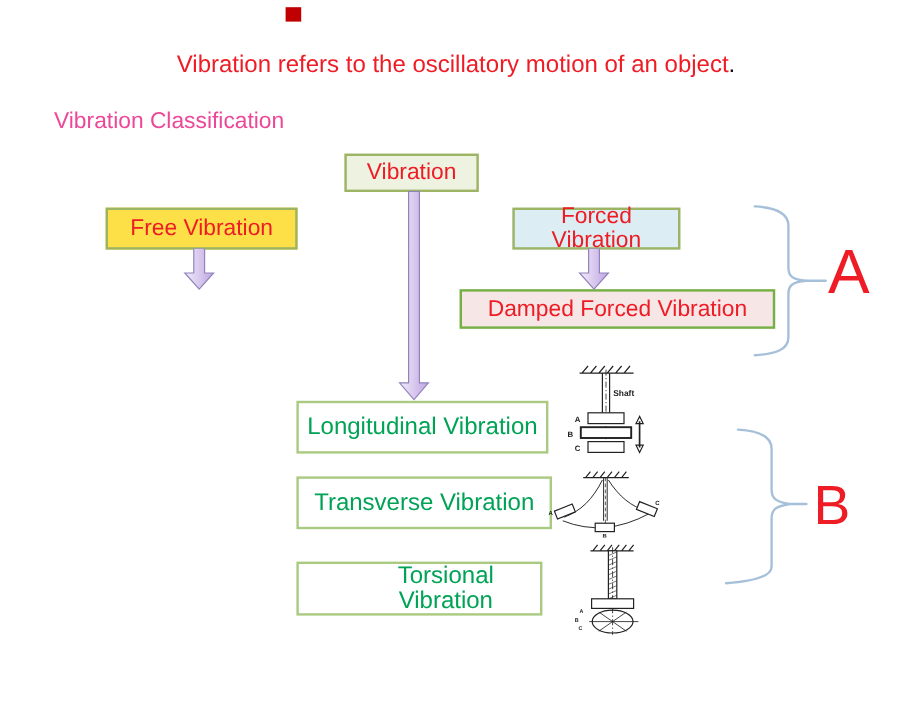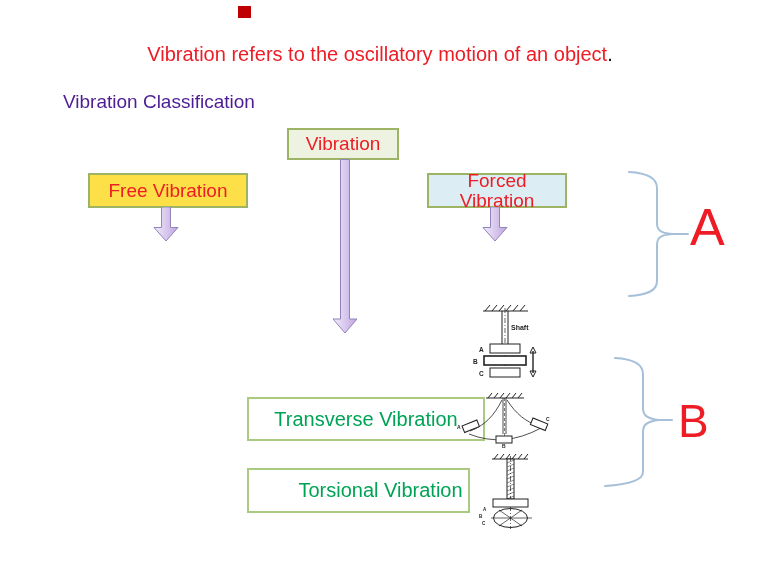--- a/index.html
+++ b/index.html
@@ -5,35 +5,35 @@
   html,body{margin:0;padding:0;background:#fff;}
   .slide{
     position:relative;width:760px;height:587px;background:#ffffff;overflow:hidden;
     font-family:"Liberation Sans","DejaVu Sans",sans-serif;
     border-radius:24px;
   }
   .abs{position:absolute;}
   .red-square{left:238px;top:6px;width:13px;height:12px;background:#c00000;}
   .title{left:0;top:43px;width:760px;text-align:center;font-size:20px;color:#ee1c25;letter-spacing:0;}
   .title .period{color:#111111;}
-  .heading{left:45px;top:91px;font-size:19px;color:#4c1d95;margin-left:18px;}
+  .heading{left:45px;top:91px;font-size:19px;color:#ec4899;}
   .node{
     position:absolute;display:flex;align-items:center;justify-content:center;
     box-sizing:border-box;border:2px solid #9cb464;font-size:19px;color:#ee1c25;
     text-align:center;line-height:1.05;
   }
   .n-vibration{left:287px;top:128px;width:112px;height:32px;background:#eef3e1;}
   .n-free{left:88px;top:173px;width:160px;height:35px;background:#fde047;}
   .n-forced{left:427px;top:173px;width:140px;height:35px;background:#dcedf4;}
   .n-damped-free{left:55px;top:241px;width:233px;height:34px;background:#f7e6e6;border-color:#74b043;}
   .n-damped-forced{left:383px;top:241px;width:263px;height:33px;background:#f7e6e6;border-color:#74b043;}
   .n-green{background:#ffffff;border:2px solid #a9ca80;color:#00a356;font-size:20px;}
   .n-longitudinal{left:247px;top:334px;width:210px;height:44px;}
-  .n-transverse{left:247px;top:397px;width:238px;height:44px;}
-  .n-torsional{left:247px;top:468px;width:223px;height:45px;padding-left:44px;}
+  .n-transverse{left:247px;top:397px;width:213px;height:44px;}
+  .n-torsional{left:247px;top:468px;width:205px;height:45px;padding-left:44px;}
   .group-label{color:#ee1c25;line-height:1;}
   .label-a{left:690px;top:201px;font-size:52px;}
   .label-b{left:678px;top:398px;font-size:46px;}
   svg{display:block;}
   .sketch line,.sketch path{stroke:#222;fill:none;}
   .sketch rect{stroke:#222;fill:#ffffff;}
   .sketch text{fill:#222;font-family:"Liberation Sans",sans-serif;font-weight:bold;stroke:none;}
 </style>
 </head>
 <body>
@@ -49,20 +49,26 @@
   <div class="abs heading">Vibration Classification</div>
 
   <div class="node n-vibration">
     <span>Vibration</span>
   </div>
   <div class="node n-free">
     <span>Free Vibration</span>
   </div>
   <div class="node n-forced">
     <span>Forced Vibration</span>
+  </div>
+  <div class="node n-damped-forced">
+    <span>Damped Forced Vibration</span>
+  </div>
+  <div class="node n-green n-longitudinal">
+    <span>Longitudinal Vibration</span>
   </div>
   <div class="node n-green n-transverse">
     <span>Transverse Vibration</span>
   </div>
   <div class="node n-green n-torsional">
     <span>Torsional Vibration</span>
   </div>
 
   <svg class="abs" style="left:331px;top:159px;" width="28" height="175" viewBox="0 0 28 175">
     <defs>

